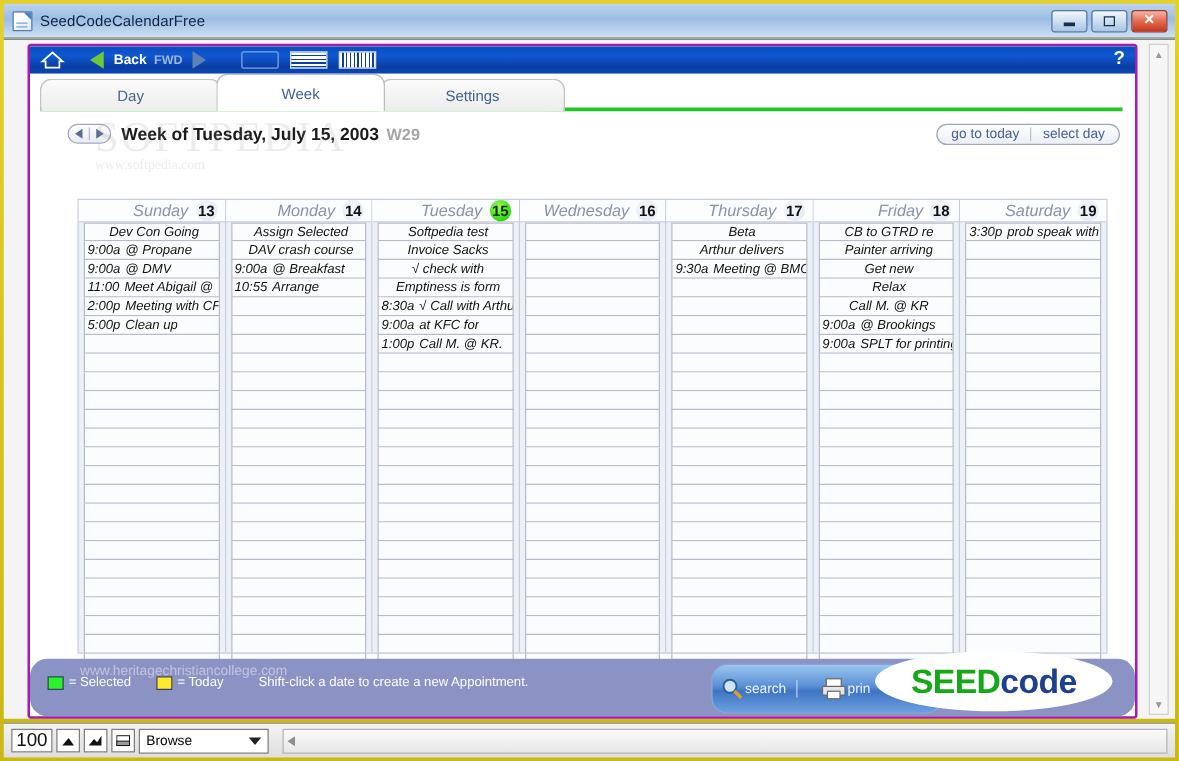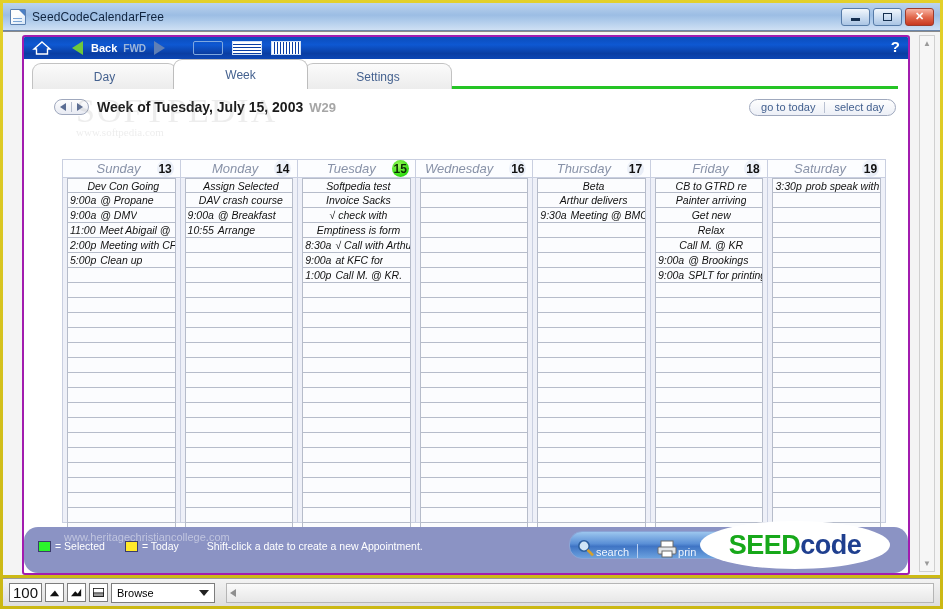--- a/index.html
+++ b/index.html
@@ -173,21 +173,21 @@
     display: flex;
   }
   .daycol {
     flex: 1 1 0; min-width: 0; display: flex; flex-direction: column;
     border-right: 1px solid #c9cfe0;
   }
   .daycol:last-child { border-right: none; }
   .day-head {
     height: 22px; background: #fcfdff; border-bottom: 1px solid #c9cfe0;
     display: flex; align-items: center; justify-content: flex-end;
-    padding-right: 6px; gap: 16px;
+    padding-right: 6px; gap: 6px;
   }
   .day-name {
     font-size: 13px; font-style: italic; color: #8892a8;
     font-family: "Liberation Sans", sans-serif;
   }
   .day-num {
     font-size: 12px; font-weight: bold; color: #111;
     background: radial-gradient(circle at 40% 35%, #f2f5fb, #e4eaf5);
     border-radius: 50%; min-width: 17px; height: 17px;
     display: flex; align-items: center; justify-content: center;
@@ -224,24 +224,24 @@
     position: absolute; left: 14px; top: 13px; display: flex; align-items: center;
     font-size: 10.5px; color: #ffffff;
   }
   .sw { width: 13px; height: 11px; border: 1px solid #3b3b6b; }
   .sw.sel { background: #2bf32b; }
   .sw.today { background: #ffe92b; margin-left: 20px; }
   #legend .lt { margin-left: 4px; }
   #legend .hint { margin-left: 28px; color: #ffffff; }
 
   #action-pill {
-    position: absolute; left: 545px; top: 4px; width: 185px; height: 28px;
+    position: absolute; left: 545px; top: 4px; width: 185px; height: 40px;
     border-radius: 13px; border: 1px solid #8aa4d6;
     background: linear-gradient(#9cc6ee, #5a8fd6 45%, #3f74c4 55%, #6ba1de);
-    display: flex; align-items: flex-end;
+    display: flex; align-items: center;
   }
   #action-pill .lbl { font-size: 11px; color: #eef4fd; }
   #action-pill .vsep { width: 1px; height: 14px; background: #b9cff0; margin: 0 8px; }
   .mag { width: 20px; height: 20px; margin-left: 6px; position: relative; }
   .printer { width: 22px; height: 18px; margin-left: 10px; position: relative; }
 
   #logo-oval {
     position: absolute; right: 18px; top: -6px; width: 190px; height: 48px;
     background: #fff; border-radius: 50%;
     display: flex; align-items: center; justify-content: center;

